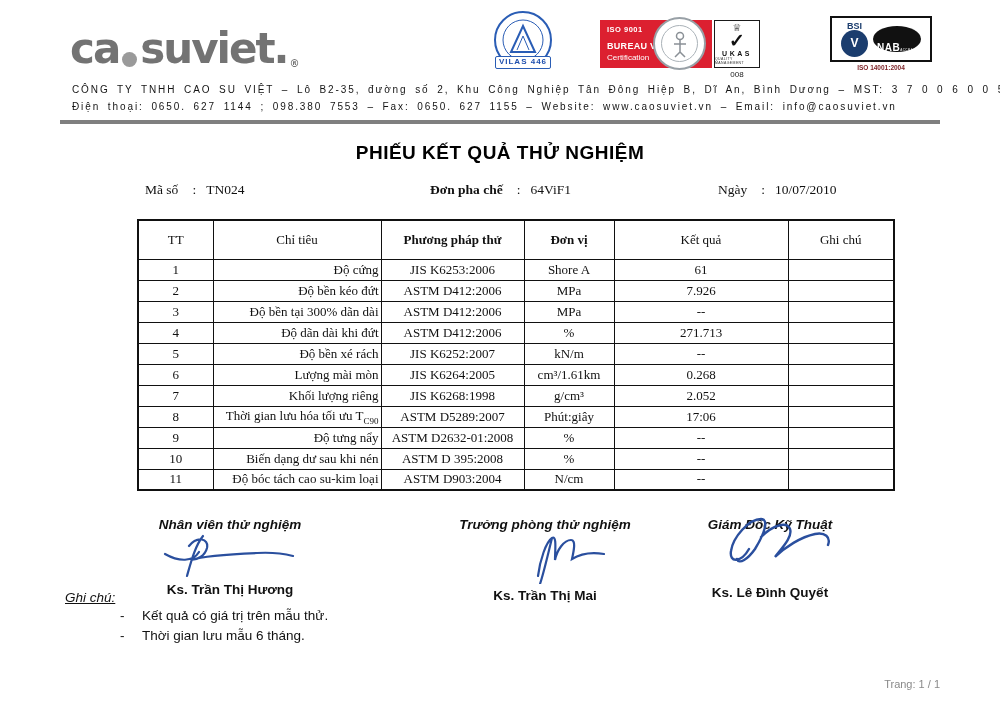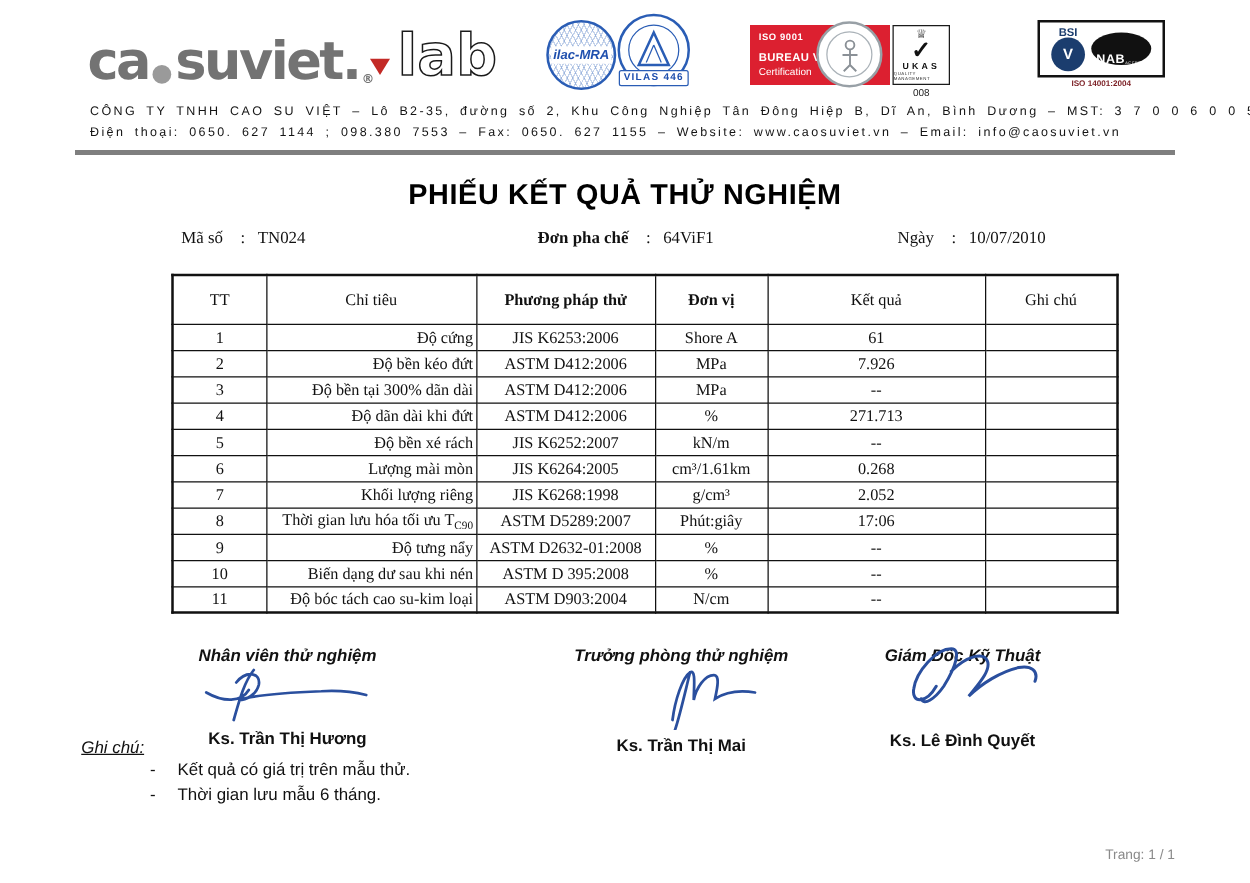--- a/index.html
+++ b/index.html
@@ -62,21 +62,21 @@
   .anab-text { font-size:10px; font-weight:bold; letter-spacing:.5px; line-height:9px; }
   .anab-sub { font-size:3px; letter-spacing:.5px; }
   .bsi-iso { left:830px; top:64px; width:102px; text-align:center; font-size:6.5px; font-weight:bold; color:#7b1f24; }
 
   
   .co-line1 { left:72px; top:84px; font-size:10px; letter-spacing:1.9px; word-spacing:3px; white-space:nowrap; color:#141414; }
   .co-line2 { left:72px; top:101px; font-size:10px; letter-spacing:1.9px; word-spacing:3px; white-space:nowrap; color:#141414; }
   .rule { left:60px; top:120px; width:880px; height:4px; background:#7f7f7f; }
 
   
-  .title { left:0; top:142px; width:1000px; text-align:center; font-size:23px; font-weight:bold;
+  .title { left:0; top:142px; width:1000px; text-align:center; font-size:19px; font-weight:bold;
            letter-spacing:.5px; color:#000; }
   .meta { font-family:"Liberation Serif", serif; font-size:13.5px; top:182px; white-space:nowrap; }
   .meta .colon { display:inline-block; margin:0 10px 0 14px; }
   .m1 { left:145px; } .m2 { left:430px; } .m2 .lbl { font-weight:bold; } .m3 { left:718px;text-align:center; }
 
   
   .result-table { left:137px; top:219px; border-collapse:collapse; table-layout:fixed; width:756px;
                   font-family:"Liberation Serif", serif; font-size:13px;border-radius:31px; }
   .result-table th, .result-table td { border:1.5px solid #111; text-align:center; overflow:hidden; }
   .result-table { border:2px solid #111; }
@@ -105,30 +105,21 @@
 <div id="page">
 
   <div class="abs brand">
     <span>ca</span>
     <span class="dot"></span>
     <span>suviet</span>
     <span>.</span>
     <span class="reg">®</span>
   </div>
 
-  <div class="abs lab-logo">
-    <span class="lab-tri"></span>
-    <svg width="86" height="52">
-      <text x="2" y="42" font-family="DejaVu Sans, sans-serif" font-size="46" font-weight="bold" fill="none" stroke="#1a1a1a" stroke-width="1.2" id="lab-text">lab</text>
-    </svg>
-  </div>
-
-  <div class="abs ilac">
-    <span class="ilac-band">ilac-MRA</span>
-  </div>
+
 
   <div class="abs vilas-circle">
     <svg width="52" height="52">
       <circle cx="26" cy="26" r="20" fill="none" stroke="#2a5db5" stroke-width="1"></circle>
       <path d="M26 12 L14 38 L38 38 Z" fill="none" stroke="#2a5db5" stroke-width="2"></path>
       <path d="M26 22 L20 36 M26 22 L32 36" fill="none" stroke="#2a5db5" stroke-width="1"></path>
     </svg>
   </div>
   <div class="abs vilas-box">VILAS 446</div>
 

